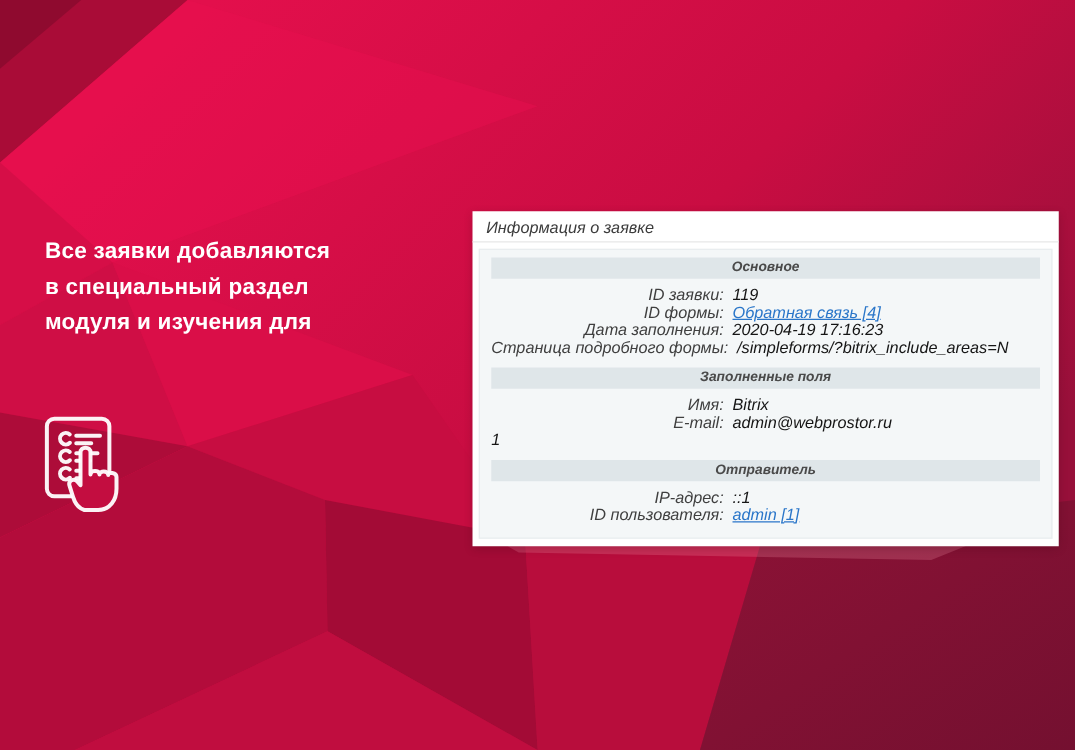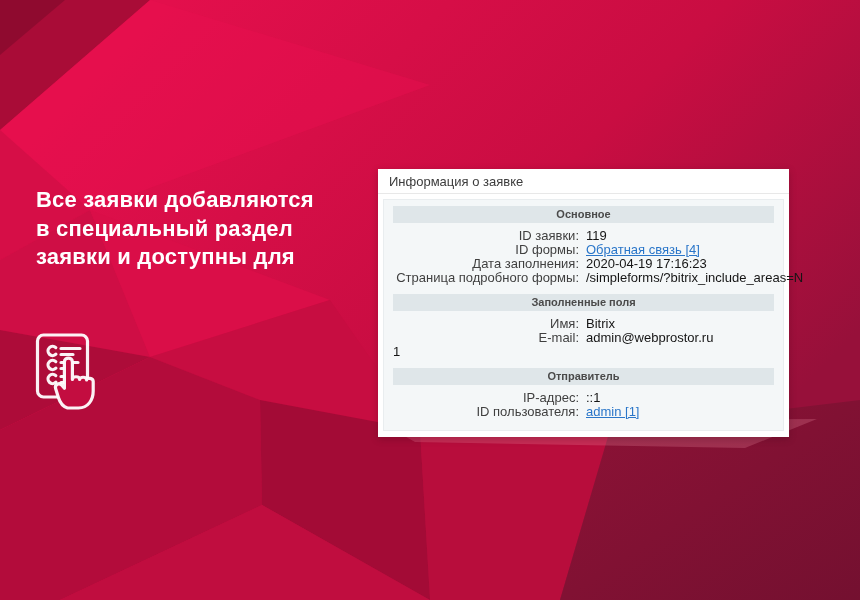--- a/index.html
+++ b/index.html
@@ -6,30 +6,30 @@
   body{
     width:860px;height:600px;position:relative;overflow:hidden;
     font-family:"Liberation Sans",sans-serif;
     background:#c90d42;
   }
   
   .bg{position:absolute;inset:0;width:860px;height:600px;display:block;}
   
   .hero{
     position:absolute;left:36px;top:186px;
-    color:#ffffff;font-weight:bold;font-size:22px;line-height:28.5px;
+    color:#ffffff;font-weight:bold;font-size:18px;line-height:28.5px;
     letter-spacing:.2px;
   }
   
   .hero-icon{position:absolute;left:33px;top:331px;width:72px;height:81px;}
   
   .panel{
-    position:absolute;left:378px;top:169px;width:411px;
+    position:absolute;left:378px;top:169px;width:469px;
     background:#ffffff;box-shadow:0 2px 7px rgba(60,0,20,.28);
-    font-size:11px;color:#333;
+    font-size:11px;color:#333;font-style:italic;
   }
   .panel-title{
     font-size:13px;color:#3c3c3c;
     padding:5px 11px 4px;border-bottom:1px solid #e8e8e8;
   }
   .panel-body{padding:5px 5px 6px;}
   .form-area{
     background:#f4f7f8;border:1px solid #e9edef;
     padding:6px 9px 11px;
   }
@@ -74,21 +74,21 @@
   <polygon points="260,400 420,430 430,600 262,505" fill="#a30b36"></polygon>
   <polygon points="262,505 430,600 60,600" fill="#c00d3f"></polygon>
   <polygon points="420,430 610,430 560,600 430,600" fill="#b80d3c"></polygon>
   <polygon points="560,600 610,430 860,400 860,600" fill="url(#dark-br)"></polygon>
   <polygon points="378,421 817,419 745,448 415,442" fill="#ffa0b4" opacity="0.22"></polygon>
 </svg>
 
 <div class="hero">
   <div>Все заявки добавляются</div>
   <div>в специальный раздел</div>
-  <div>заявки и доступны для</div>
+  <div>модуля и изучения для</div>
 </div>
 
 <svg class="hero-icon" viewBox="0 0 72 81">
   <g fill="none" stroke="rgba(255,255,255,0.95)" stroke-width="3.2" stroke-linecap="round" stroke-linejoin="round">
     <rect x="4.5" y="4" width="50" height="62" rx="6"></rect>
     <path d="M22.8,16.6 A4.6,4.6 0 1 0 22.9,23.2"></path>
     <path d="M22.8,30.6 A4.6,4.6 0 1 0 22.9,37.2"></path>
     <path d="M22.8,44.6 A4.6,4.6 0 1 0 22.9,51.2"></path>
     <path d="M28,17.5 H47 M28,23.5 H40"></path>
     <path d="M28,31.5 H45 M28,37.5 H39"></path>

